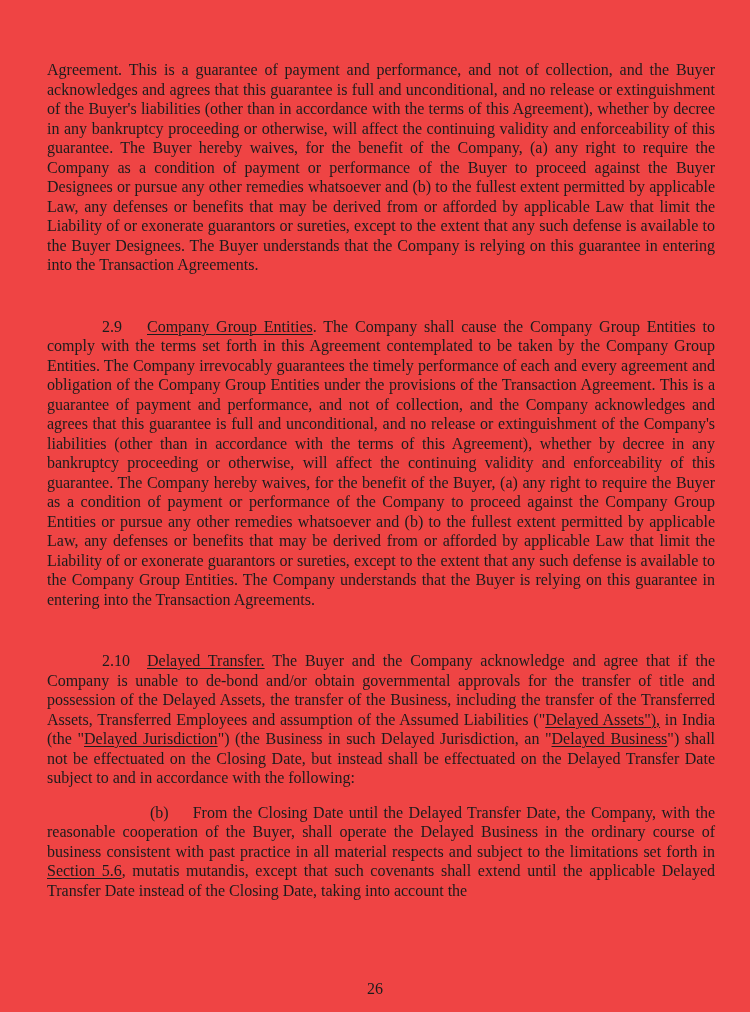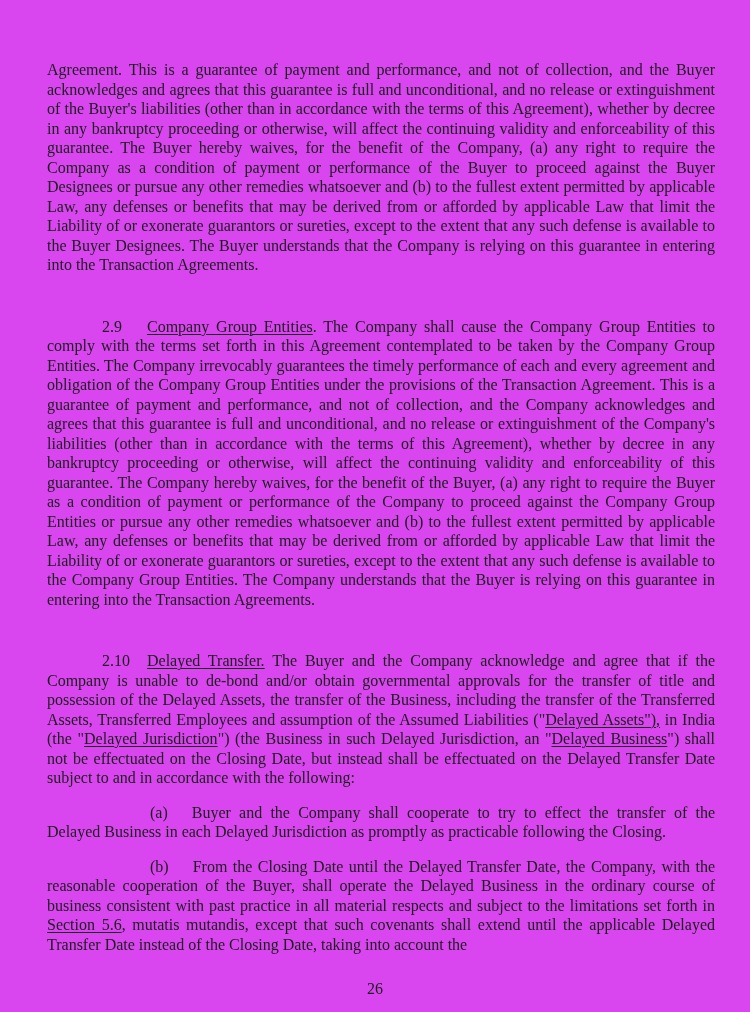--- a/index.html
+++ b/index.html
@@ -4,21 +4,21 @@
 <style>
   html, body {
     margin: 0;
     padding: 0;
     background: #ffffff;
   }
   .page {
     position: relative;
     width: 750px;
     height: 1012px;
-    background: #d946ef;
+    background: #ef4444;
     font-family: "Liberation Serif", "DejaVu Serif", serif;
     color: #1c1c1c;
     overflow: hidden;
     box-sizing: border-box;
   }
   .doc-body {
     position: absolute;
     left: 47px;
     top: 60px;
     width: 668px;
@@ -53,17 +53,16 @@
   }
 </style>
 </head>
 <body>
 
 <div class="page">
   <div class="doc-body">
     <p class="para cont"><span class="run">Agreement.  This is a guarantee of payment and performance, and not of collection, and the Buyer acknowledges and agrees that this guarantee is full and unconditional, and no release or extinguishment of the Buyer's liabilities (other than in accordance with the terms of this Agreement), whether by decree in any bankruptcy proceeding or otherwise, will affect the continuing validity and enforceability of this guarantee.  The Buyer hereby waives, for the benefit of the Company, (a) any right to require the Company as a condition of payment or performance of the Buyer to proceed against the Buyer Designees or pursue any other remedies whatsoever and (b) to the fullest extent permitted by applicable Law, any defenses or benefits that may be derived from or afforded by applicable Law that limit the Liability of or exonerate guarantors or sureties, except to the extent that any such defense is available to the Buyer Designees.  The Buyer understands that the Company is relying on this guarantee in entering into the Transaction Agreements.</span></p>
     <p class="para sec" style="--tab:25px"><span class="run">2.9</span><span class="tab"></span><span class="u">Company Group Entities</span><span class="run">.  The Company shall cause the Company Group Entities to comply with the terms set forth in this Agreement contemplated to be taken by the Company Group Entities.  The Company irrevocably guarantees the timely performance of each and every agreement and obligation of the Company Group Entities under the provisions of the Transaction Agreement.  This is a guarantee of payment and performance, and not of collection, and the Company acknowledges and agrees that this guarantee is full and unconditional, and no release or extinguishment of the Company's liabilities (other than in accordance with the terms of this Agreement), whether by decree in any bankruptcy proceeding or otherwise, will affect the continuing validity and enforceability of this guarantee.  The Company hereby waives, for the benefit of the Buyer, (a) any right to require the Buyer as a condition of payment or performance of the Company to proceed against the Company Group Entities or pursue any other remedies whatsoever and (b) to the fullest extent permitted by applicable Law, any defenses or benefits that may be derived from or afforded by applicable Law that limit the Liability of or exonerate guarantors or sureties, except to the extent that any such defense is available to the Company Group Entities.  The Company understands that the Buyer is relying on this guarantee in entering into the Transaction Agreements.</span></p>
     <p class="para sec" style="--tab:17px"><span class="run">2.10</span><span class="tab"></span><span class="u">Delayed Transfer.</span><span class="run"> The Buyer and the Company acknowledge and agree that if the Company is unable to de-bond and/or obtain governmental approvals for the transfer of title and possession of the Delayed Assets, the transfer of the Business, including the transfer of the Transferred Assets, Transferred Employees and assumption of the Assumed Liabilities ("</span><span class="u">Delayed Assets"),</span><span class="run"> in India (the "</span><span class="u">Delayed Jurisdiction</span><span class="run">") (the Business in such Delayed Jurisdiction, an "</span><span class="u">Delayed Business</span><span class="run">") shall not be effectuated on the Closing Date, but instead shall be effectuated on the Delayed Transfer Date subject to and in accordance with the following:</span></p>
-    <p class="para sub" style="--tab:24px"><span class="run">(a)</span><span class="tab"></span><span class="run">Buyer and the Company shall cooperate to try to effect the transfer of the Delayed Business in each Delayed Jurisdiction as promptly as practicable following the Closing.</span></p>
     <p class="para sub" style="--tab:24px"><span class="run">(b)</span><span class="tab"></span><span class="run">From the Closing Date until the Delayed Transfer Date, the Company, with the reasonable cooperation of the Buyer, shall operate the Delayed Business in the ordinary course of business consistent with past practice in all material respects and subject to the limitations set forth in </span><span class="u">Section 5.6</span><span class="run">, mutatis mutandis, except that such covenants shall extend until the applicable Delayed Transfer Date instead of the Closing Date, taking into account the</span></p>
   </div>
   <div class="pagenum">26</div>
 </div>
 
 </body></html>

